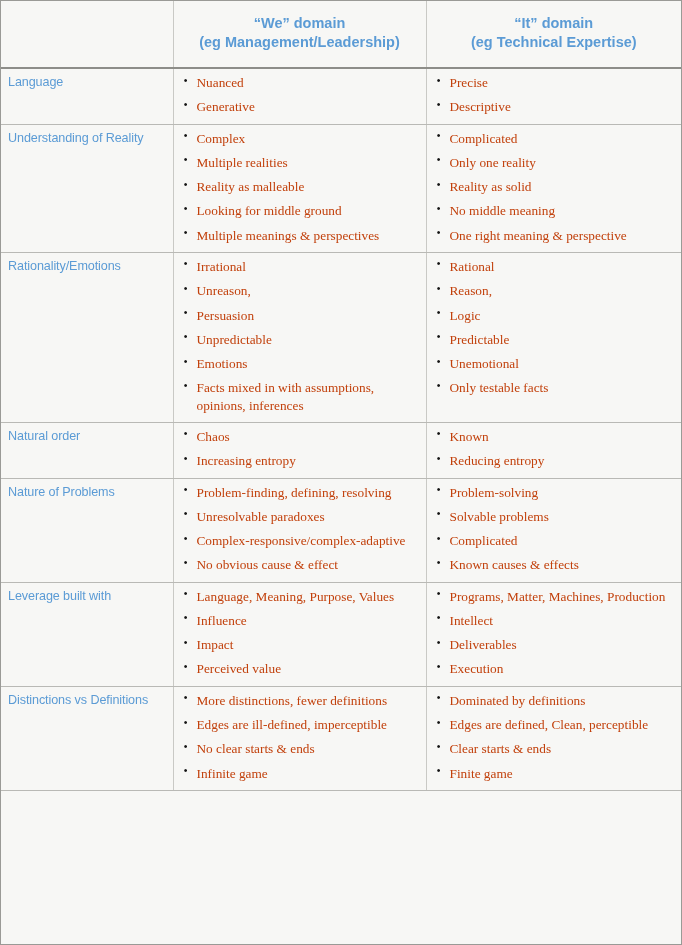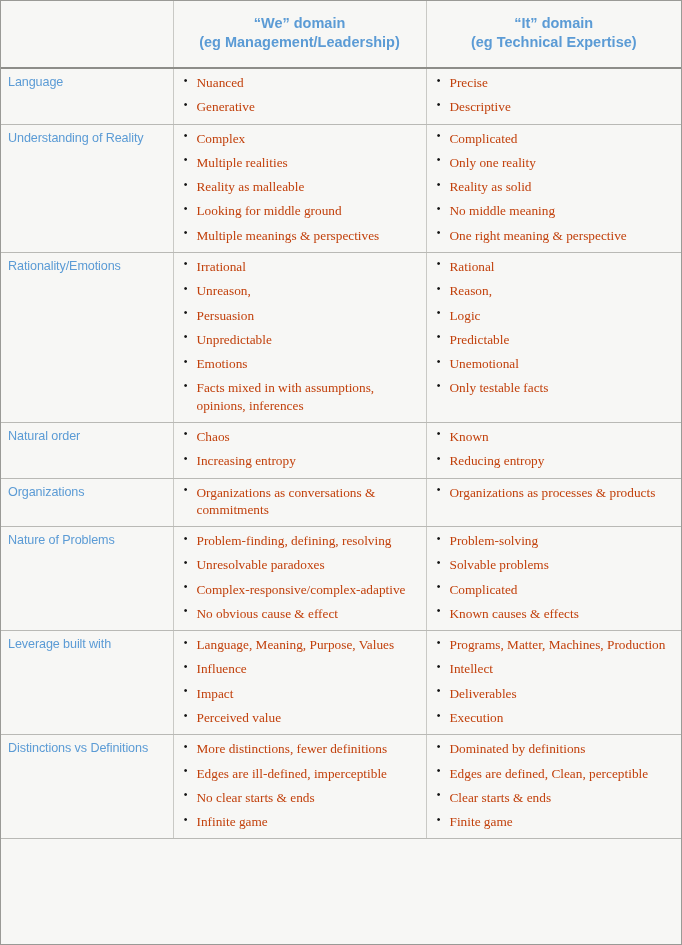--- a/index.html
+++ b/index.html
@@ -208,35 +208,20 @@
           </td>
           <td>
             <ul class="blist">
               <li>Known</li>
               <li>Reducing entropy</li>
             </ul>
           </td>
         </tr>
         <tr class="data-row">
           <td>
-            <div class="row-label">Organizations</div>
-          </td>
-          <td>
-            <ul class="blist">
-              <li>Organizations as conversations &amp; commitments</li>
-            </ul>
-          </td>
-          <td>
-            <ul class="blist">
-              <li>Organizations as processes &amp; products</li>
-            </ul>
-          </td>
-        </tr>
-        <tr class="data-row">
-          <td>
             <div class="row-label">Nature of Problems</div>
           </td>
           <td>
             <ul class="blist">
               <li>Problem-finding, defining, resolving</li>
               <li>Unresolvable paradoxes</li>
               <li>Complex-responsive/complex-adaptive</li>
               <li>No obvious cause &amp; effect</li>
             </ul>
           </td>

